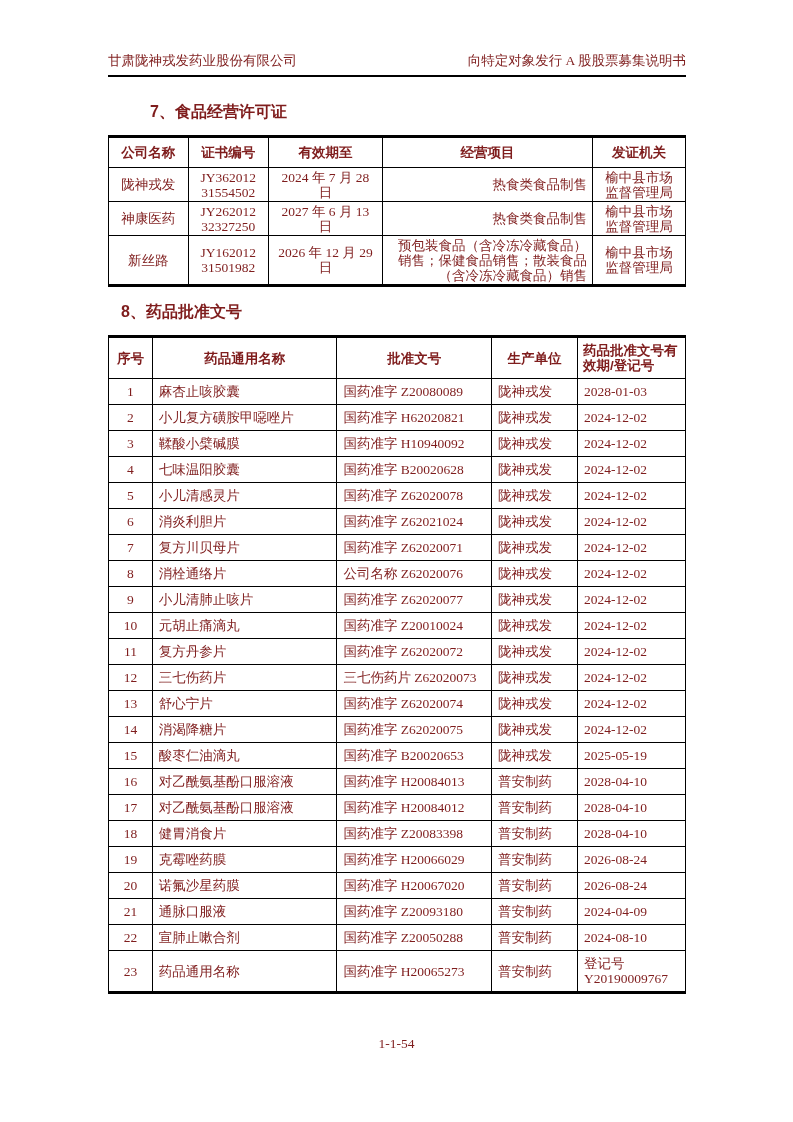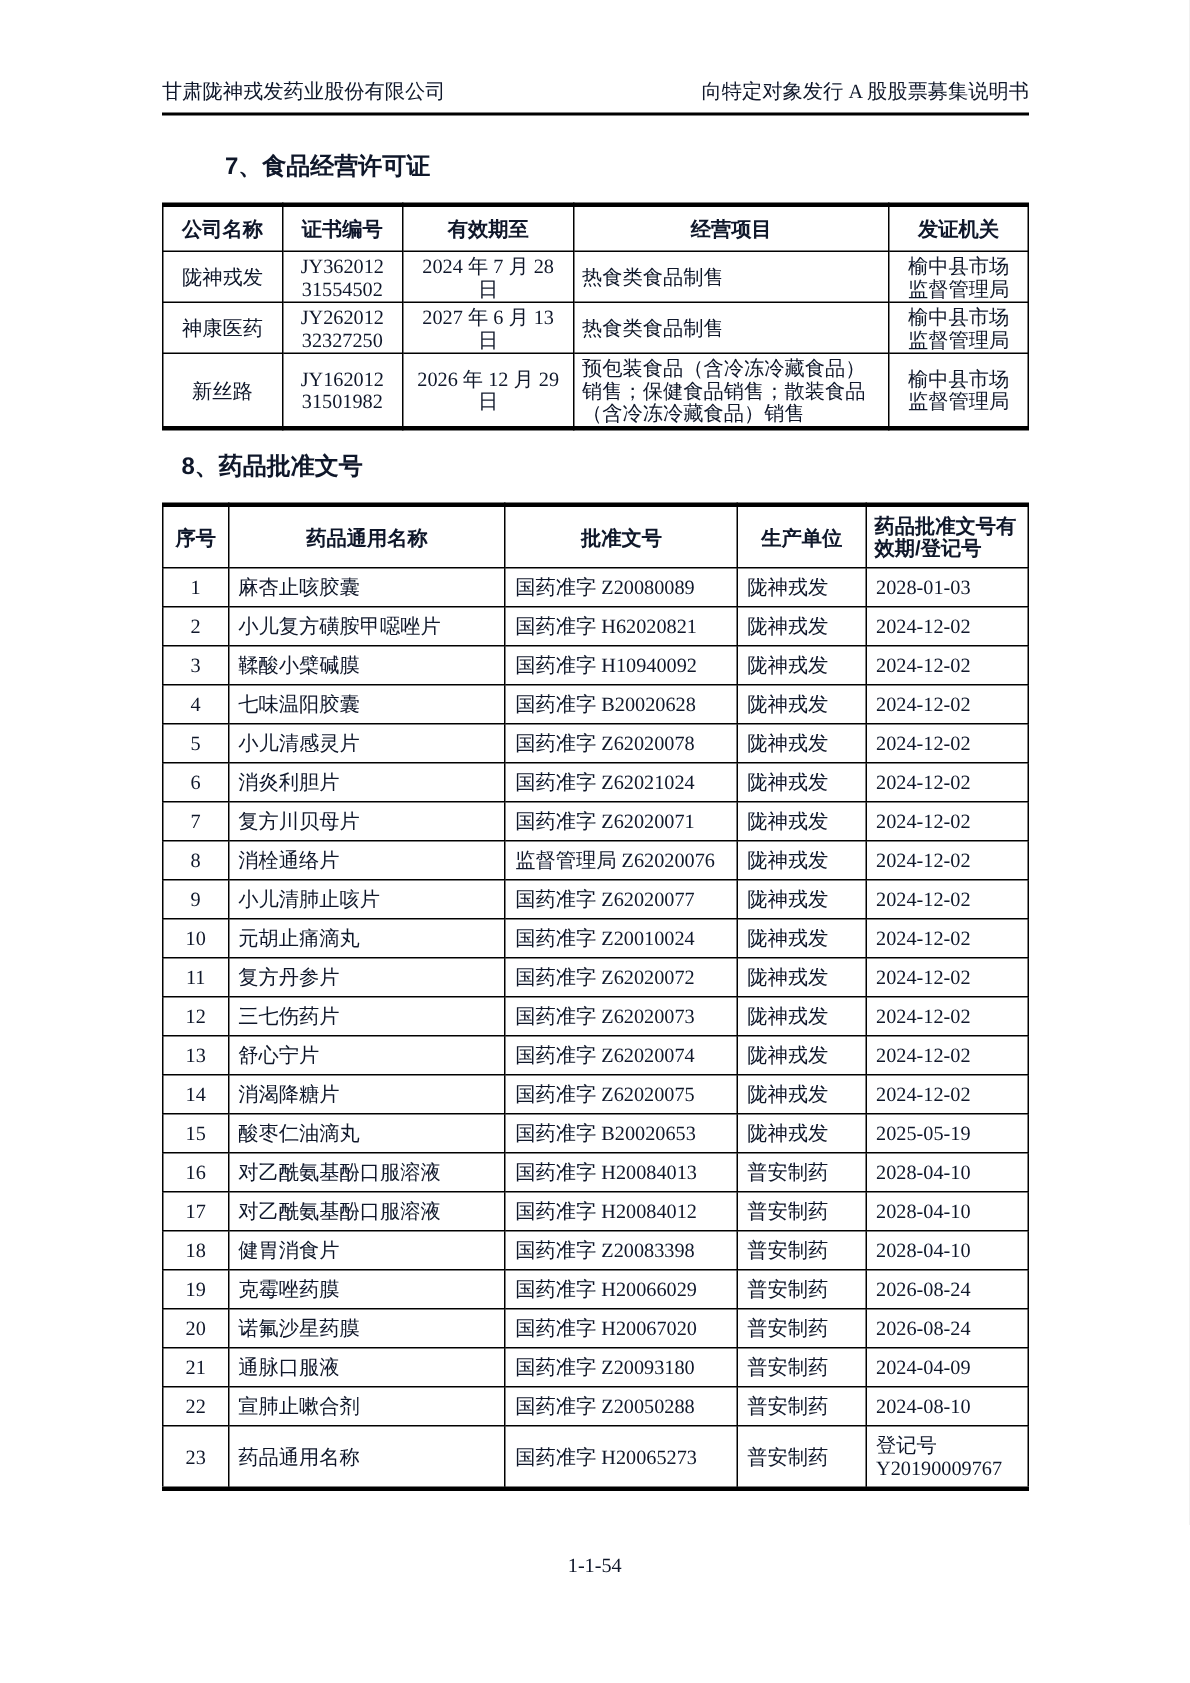--- a/index.html
+++ b/index.html
@@ -5,21 +5,21 @@
   html, body { margin: 0; padding: 0; background: #e8e8e8; }
   .page {
     position: relative;
     width: 793px;
     height: 1122px;
     margin: 0 auto;
     background: #ffffff;
     box-sizing: border-box;
     padding: 52px 107px 0 108px;
     font-family: "Liberation Serif", "DejaVu Serif", serif;
-    color: #0f172a;
+    color: #7f1d1d;
   }
   .doc-header {
     display: flex;
     justify-content: space-between;
     align-items: flex-end;
     font-size: 13.5px;
     line-height: 18px;
     padding-bottom: 5px;
     border-bottom: 2px solid #000;
   }
@@ -49,21 +49,21 @@
   }
   th {
     font-family: "Liberation Sans", "DejaVu Sans", sans-serif;
     font-weight: bold;
     text-align: center;
   }
   
   .t-license th { padding: 7px 4px; }
   .t-license td { padding: 1.5px 5px; }
   .t-license .c-center { text-align: center; }
-  .t-license .c-left { text-align: left; }
+  .t-license .c-left { text-align: right; }
   
   .t-drugs th { padding: 5px 5px; }
   .t-drugs td { padding: 5px 6px; }
   .t-drugs td.c-idx { text-align: center; }
   .t-drugs th.h-left { text-align: left; }
   .t-drugs td { text-align: left; }
   .page-footer {
     position: absolute;
     left: 0; right: 0;
     top: 1036px;
@@ -199,21 +199,21 @@
         <tr>
         <td class="c-idx">7</td>
         <td>复方川贝母片</td>
         <td>国药准字 Z62020071</td>
         <td>陇神戎发</td>
         <td>2024-12-02</td>
       </tr>
         <tr>
         <td class="c-idx">8</td>
         <td>消栓通络片</td>
-        <td>监督管理局 Z62020076</td>
+        <td>公司名称 Z62020076</td>
         <td>陇神戎发</td>
         <td>2024-12-02</td>
       </tr>
         <tr>
         <td class="c-idx">9</td>
         <td>小儿清肺止咳片</td>
         <td>国药准字 Z62020077</td>
         <td>陇神戎发</td>
         <td>2024-12-02</td>
       </tr>
@@ -227,21 +227,21 @@
         <tr>
         <td class="c-idx">11</td>
         <td>复方丹参片</td>
         <td>国药准字 Z62020072</td>
         <td>陇神戎发</td>
         <td>2024-12-02</td>
       </tr>
         <tr>
         <td class="c-idx">12</td>
         <td>三七伤药片</td>
-        <td>国药准字 Z62020073</td>
+        <td>三七伤药片 Z62020073</td>
         <td>陇神戎发</td>
         <td>2024-12-02</td>
       </tr>
         <tr>
         <td class="c-idx">13</td>
         <td>舒心宁片</td>
         <td>国药准字 Z62020074</td>
         <td>陇神戎发</td>
         <td>2024-12-02</td>
       </tr>

